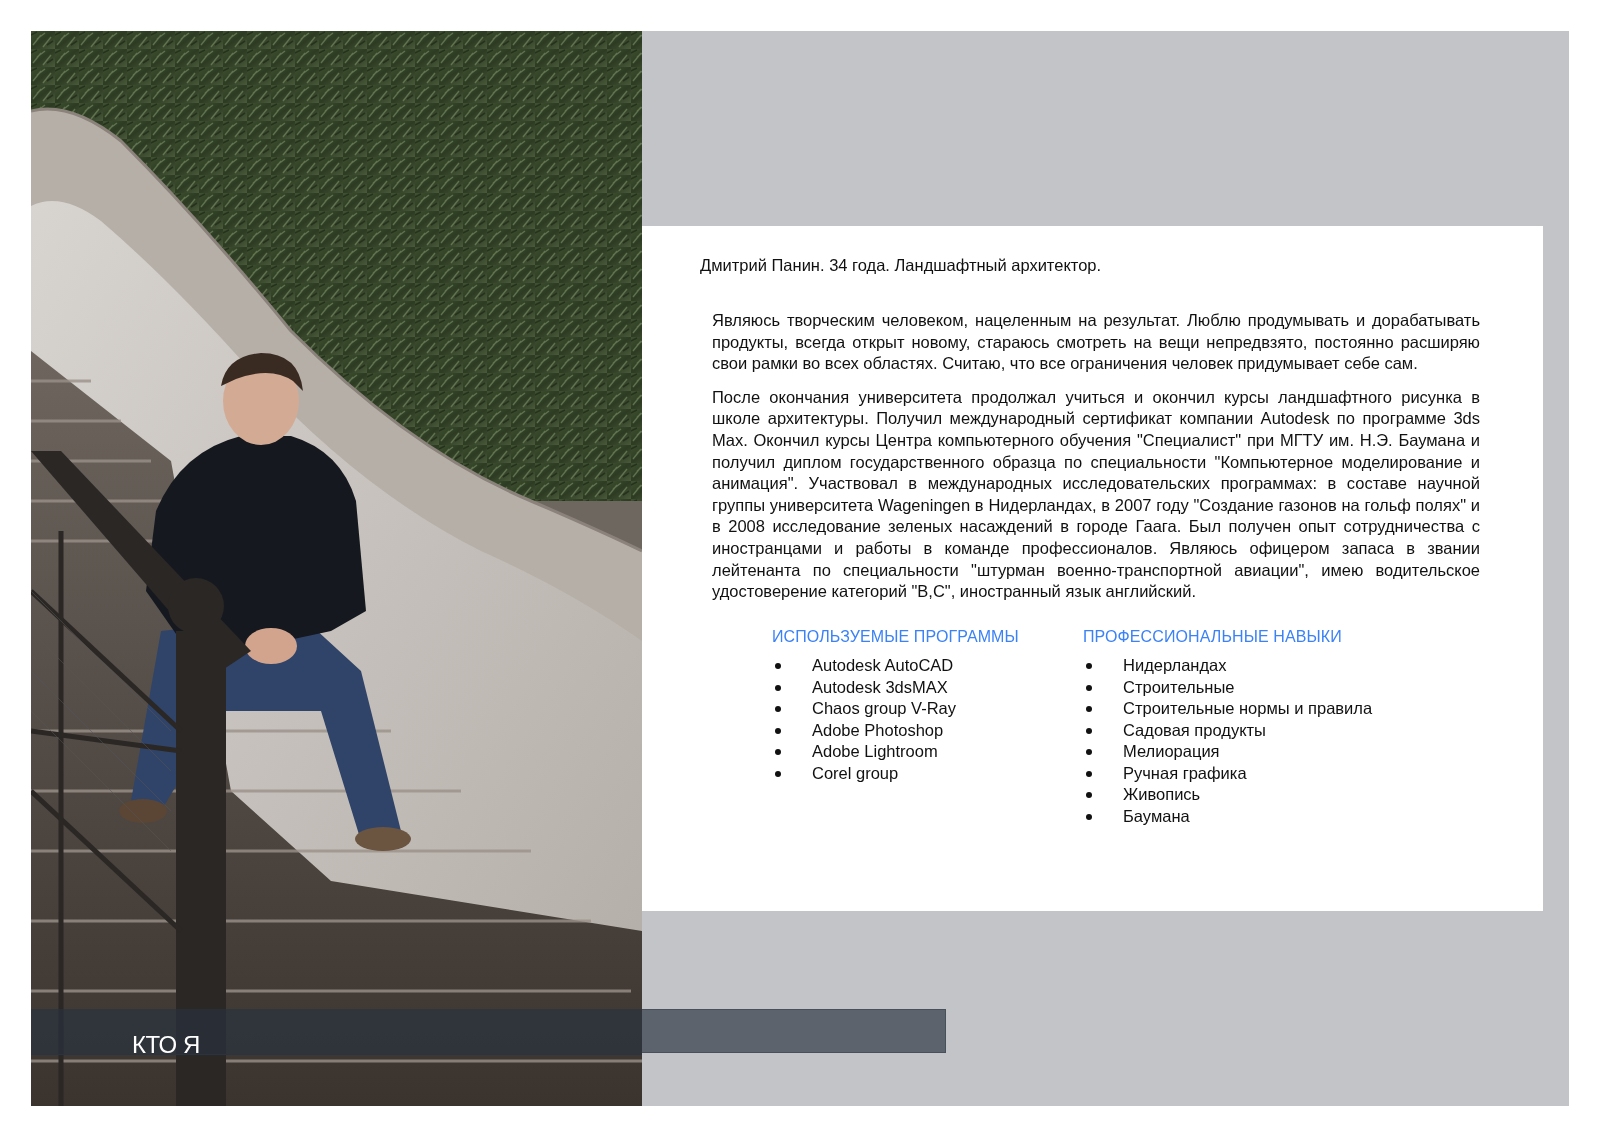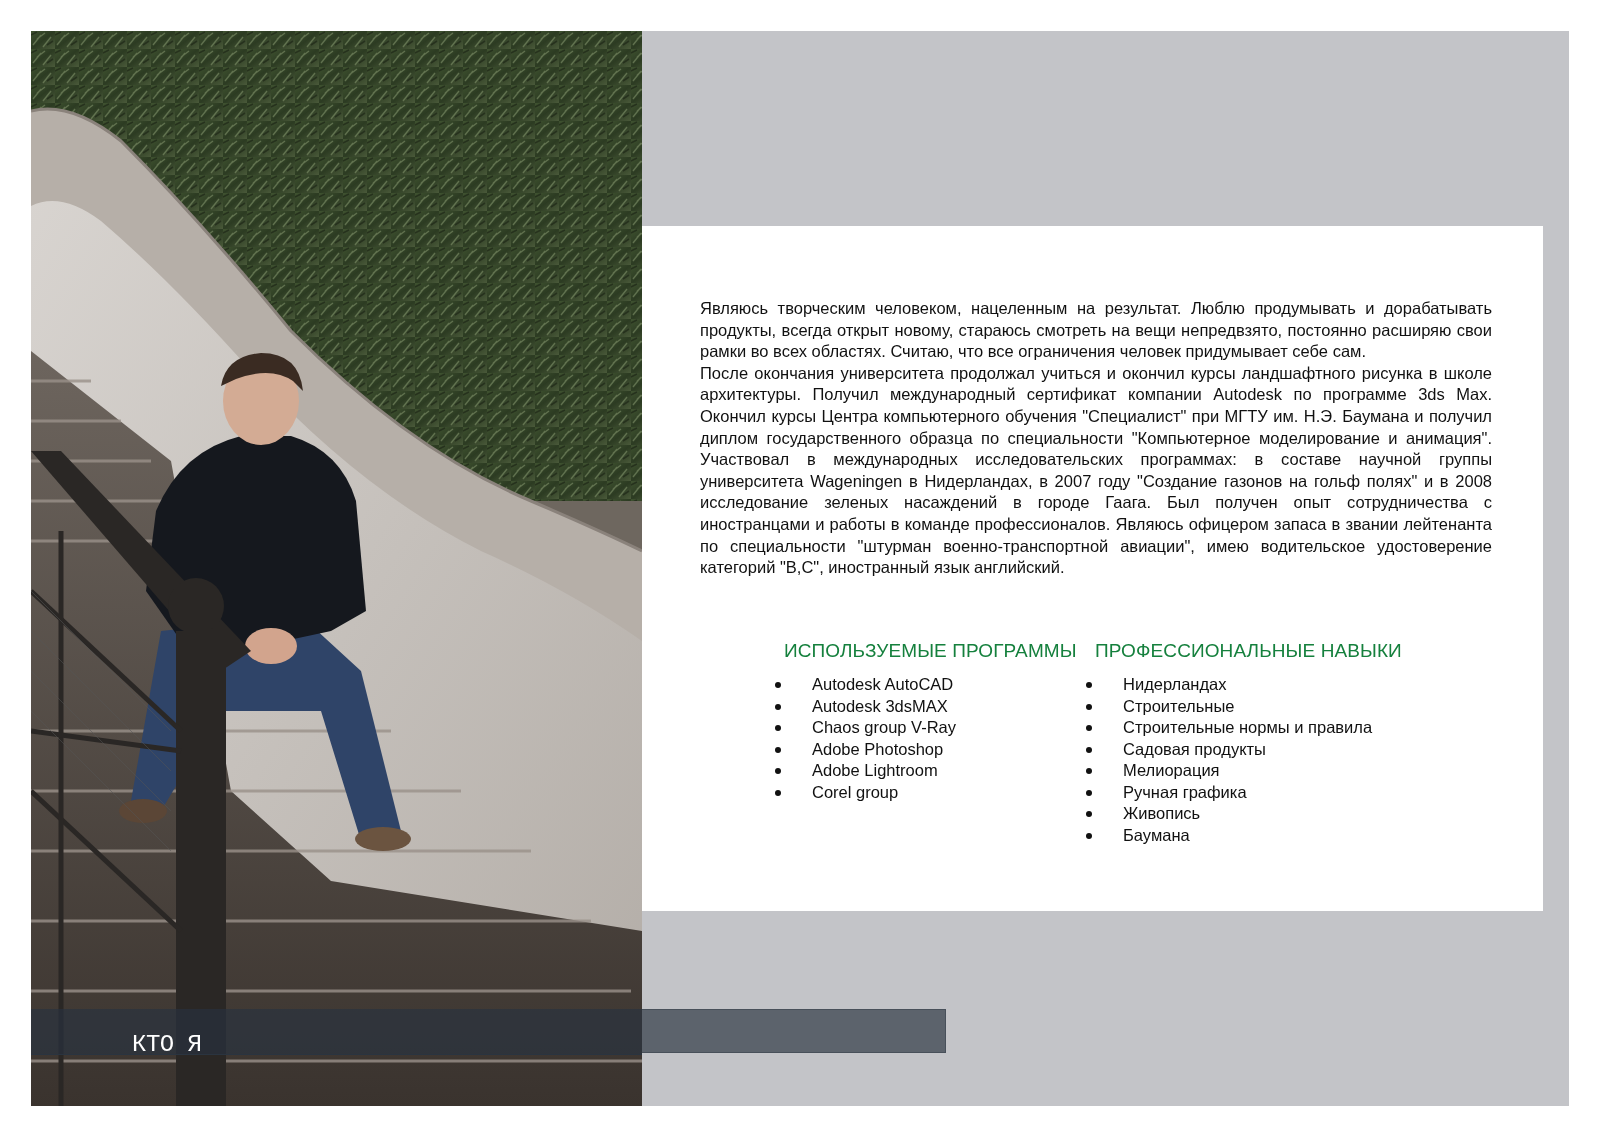--- a/index.html
+++ b/index.html
@@ -5,29 +5,29 @@
   html, body { margin:0; padding:0; }
   body { width:1600px; height:1138px; background:#ffffff; position:relative; overflow:hidden;
          font-family:"Liberation Sans", sans-serif; }
   .photo { position:absolute; left:31px; top:31px; width:611px; height:1075px; overflow:hidden; background:#6e675f; }
   .photo svg { position:absolute; left:0; top:0; width:611px; height:1075px; }
   .gray-panel { position:absolute; left:642px; top:31px; width:927px; height:1075px; background:#c3c4c8; }
   .card { position:absolute; left:642px; top:226px; width:901px; height:685px; background:#ffffff; }
   .title-line { position:absolute; left:58px; top:30px; font-size:16.5px; color:#111; }
   .bio { position:absolute; left:58px; top:72px; width:792px; font-size:16.5px; line-height:21.6px;
          color:#111; text-align:justify; }
-  .bio p { margin:0; }
+  .bio p { margin:12px; }
   .col { position:absolute; top:402px; }
   .col.programs { left:130px; }
   .col.skills { left:441px; }
-  .col h3 { margin:12px; font-weight:normal; font-size:19px; color:#15803d; letter-spacing:0.1px; }
+  .col h3 { margin:0; font-weight:normal; font-size:16px; color:#3b82f6; letter-spacing:0.1px; }
   .col ul { list-style:none; margin:9px 0 0 0; padding:0; }
   .col li { position:relative; padding-left:40px; font-size:16.5px; line-height:21.5px; color:#111; }
   .col li .dot { position:absolute; left:3px; top:8px; width:6px; height:6px; border-radius:50%; background:#111; }
-  .band { position:absolute; left:31px; top:1009px; width:894px; height:45px;font-family:Liberation Mono, monospace; }
+  .band { position:absolute; left:31px; top:1009px; width:894px; height:45px; }
   .band .over-photo { position:absolute; left:0; top:0; width:611px; height:45px; background:rgba(38,50,64,0.62);
                       border-bottom:1px solid #2a3440; }
   .band .over-gray { position:absolute; left:611px; top:0; width:304px; height:44px; background:#5c636c;
                      border:1px solid #48505a; border-left:none; box-sizing:border-box; }
   .band .label { position:absolute; left:101px; top:22px; color:#ffffff; font-size:24px; letter-spacing:-0.5px; }
 </style>
 </head>
 <body>
 
 <div class="photo">
@@ -105,20 +105,21 @@
       <line x1="0" y1="600" x2="140" y2="740"></line>
       <line x1="0" y1="640" x2="140" y2="780"></line>
       <line x1="0" y1="680" x2="140" y2="820"></line>
     </g>
   </svg>
 </div>
 
 <div class="gray-panel"></div>
 
 <div class="card">
+  <div class="title-line">Дмитрий Панин. 34 года. Ландшафтный архитектор.</div>
   <div class="bio">
     <p>Являюсь творческим человеком, нацеленным на результат. Люблю продумывать и дорабатывать продукты, всегда открыт новому, стараюсь смотреть на вещи непредвзято, постоянно расширяю свои рамки во всех областях. Считаю, что все ограничения человек придумывает себе сам.</p>
     <p>После окончания университета продолжал учиться и окончил курсы ландшафтного рисунка в школе архитектуры. Получил международный сертификат компании Autodesk по программе 3ds Max. Окончил курсы Центра компьютерного обучения "Специалист" при МГТУ им. Н.Э. Баумана и получил диплом государственного образца по специальности "Компьютерное моделирование и анимация". Участвовал в международных исследовательских программах: в составе научной группы университета Wageningen в Нидерландах, в 2007 году "Создание газонов на гольф полях" и в 2008 исследование зеленых насаждений в городе Гаага. Был получен опыт сотрудничества с иностранцами и работы в команде профессионалов. Являюсь офицером запаса в звании лейтенанта по специальности "штурман военно-транспортной авиации", имею водительское удостоверение категорий "В,С", иностранный язык английский.</p>
   </div>
 
   <div class="col programs">
     <h3>ИСПОЛЬЗУЕМЫЕ ПРОГРАММЫ</h3>
     <ul>
       <li><span class="dot"></span><span>Autodesk AutoCAD</span></li>
       <li><span class="dot"></span><span>Autodesk 3dsMAX</span></li>

